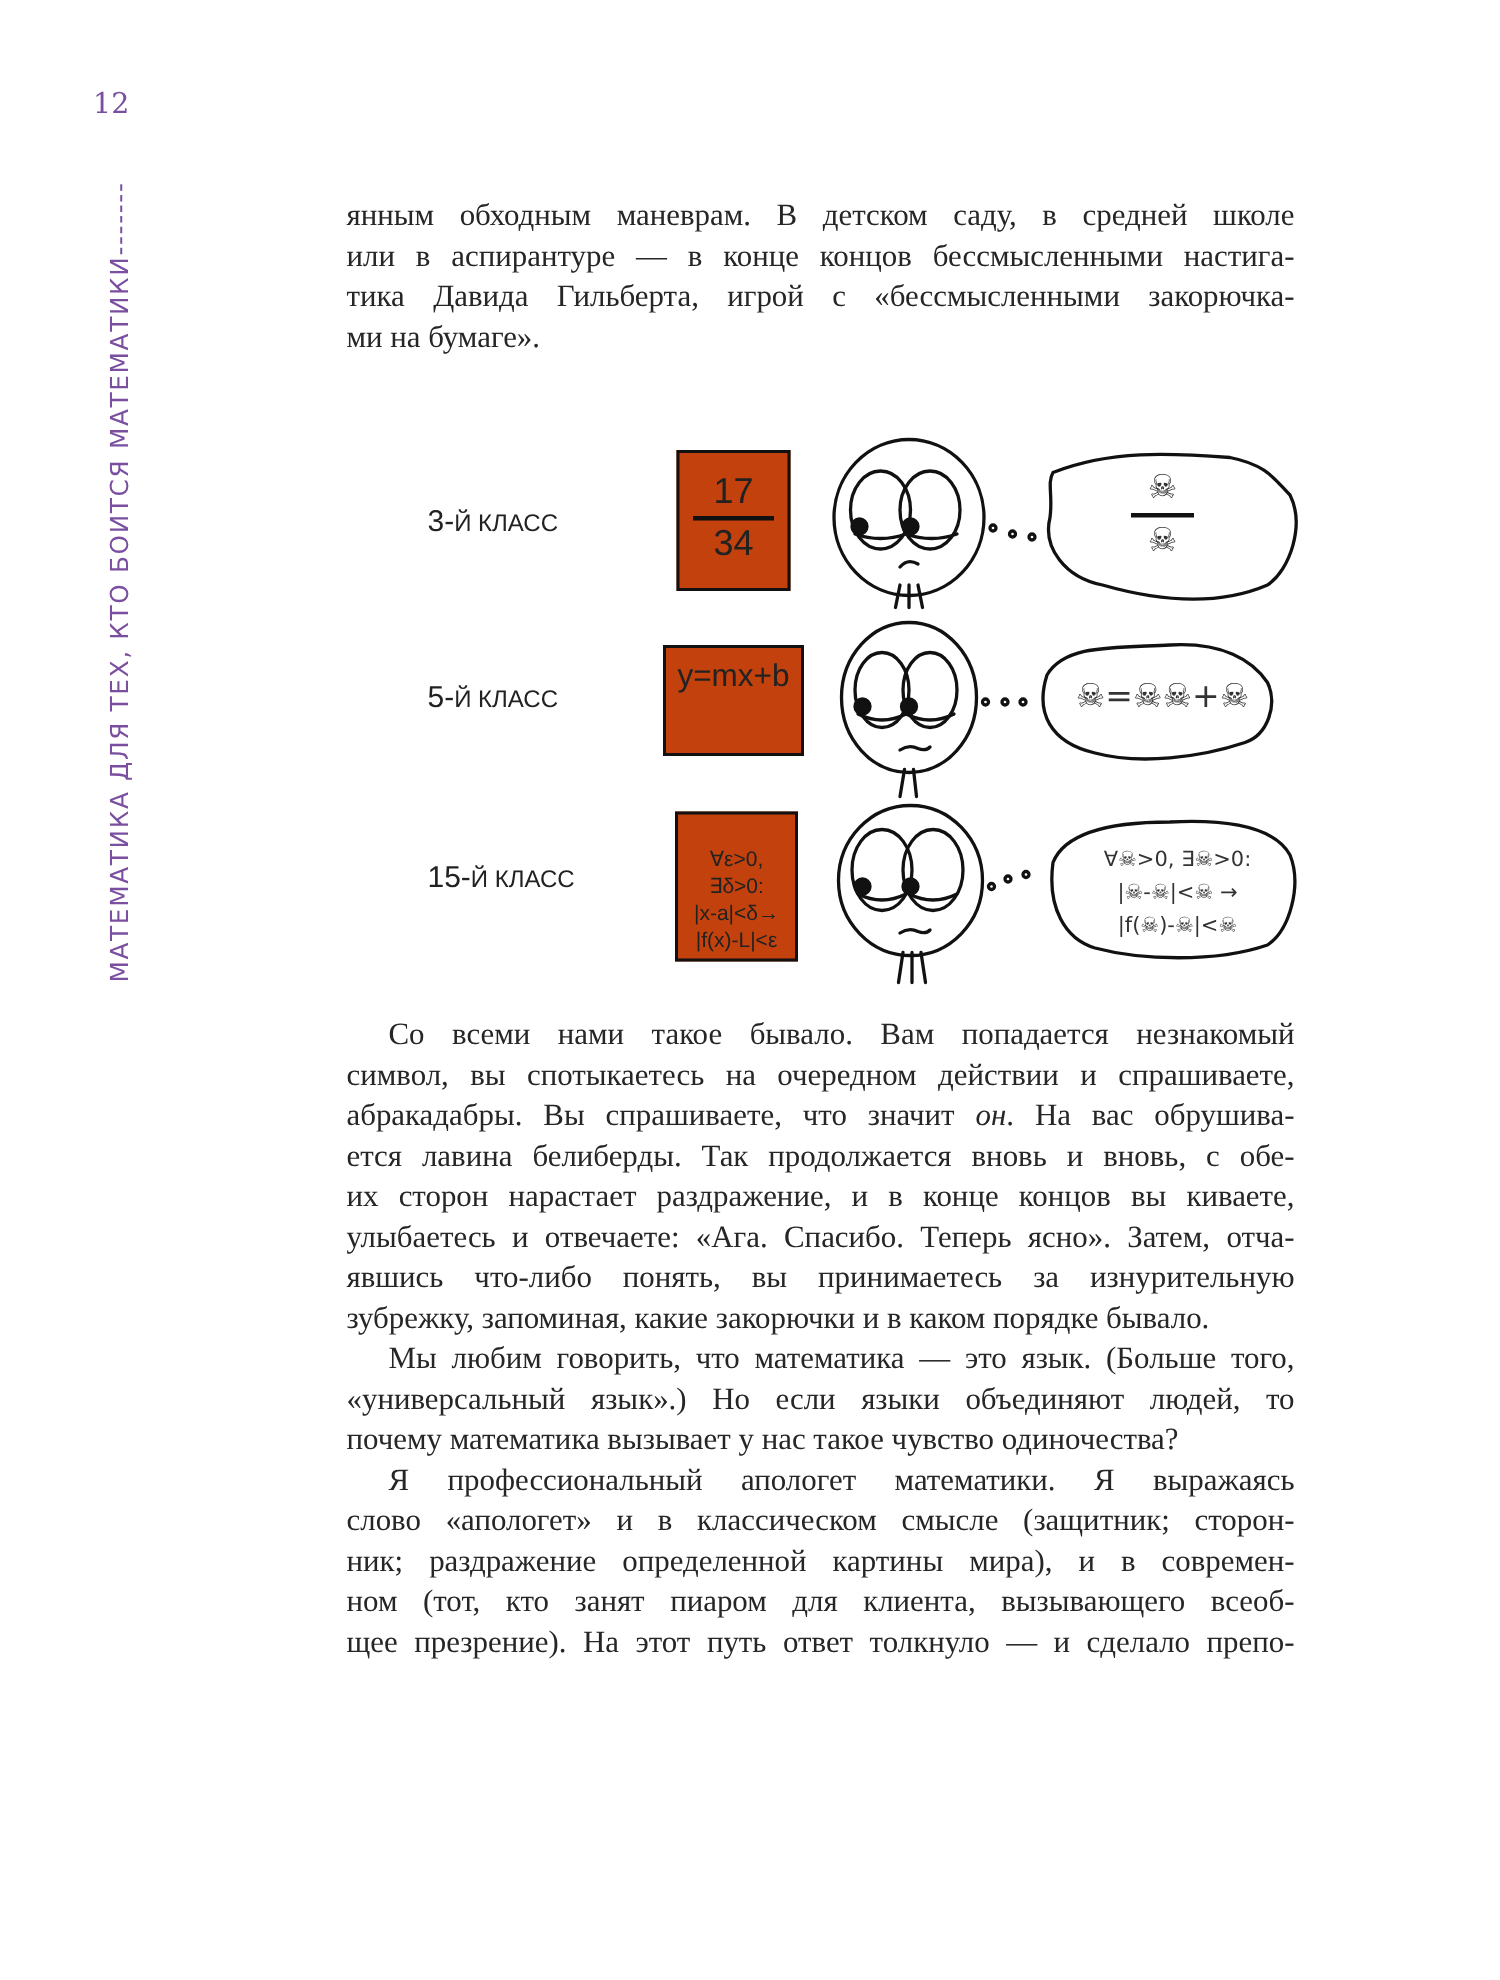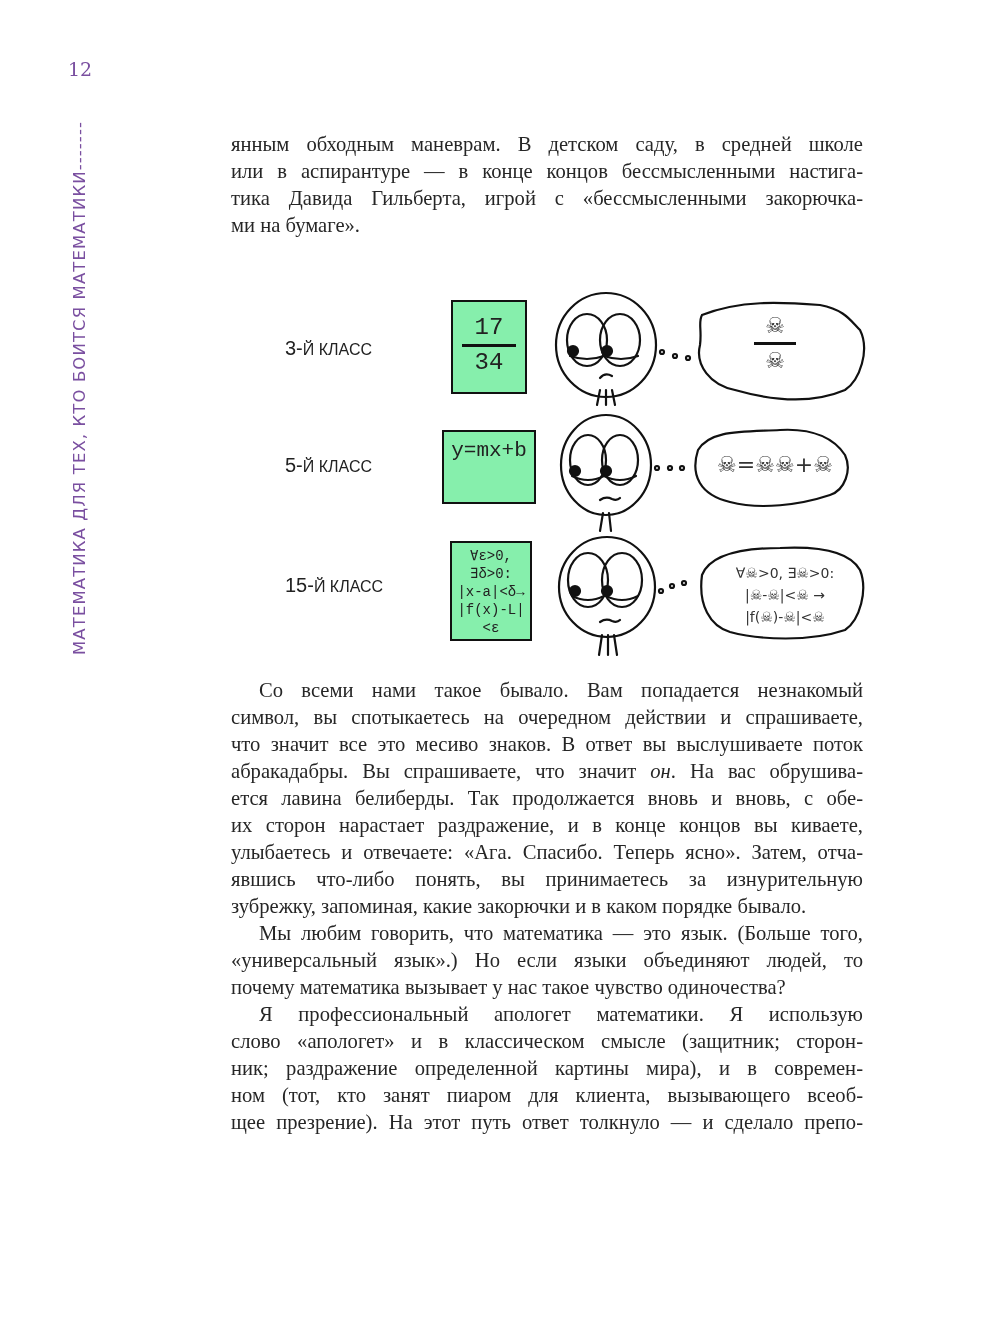--- a/index.html
+++ b/index.html
@@ -1,33 +1,33 @@
 <!DOCTYPE html>
 <html><head>
 <meta charset="utf-8">
 <style>
   html, body { margin:0; padding:0; background:#ffffff; }
   body { width:1000px; height:1320px; position:relative; overflow:hidden; font-family:"DejaVu Serif", serif; color:#2a2a2a; }
-  .page-num { position:absolute; left:62px; top:58px; width:36px; text-align:center; color:#7a4fa0; font-family:"DejaVu Serif", serif; font-size:19px; }
+  .page-num { position:absolute; left:62px; top:58px; width:36px; color:#7a4fa0; font-family:"DejaVu Serif", serif; font-size:19px; }
   .running-head { position:absolute; left:70px; top:655px; transform-origin:0 0; transform:rotate(-90deg); white-space:nowrap; color:#7a4fa0; font-family:"DejaVu Sans", sans-serif; font-size:16.5px; letter-spacing:1.1px; }
   .text-block { position:absolute; left:231px; width:632px; font-family:Liberation Serif, serif; font-size:20.6px; line-height:27px; color:#262626; }
   .line { display:block; white-space:nowrap; text-align:justify; text-align-last:justify; height:27px; }
   .line.last { text-align-last:left; }
   .line.indent { padding-left:28px; }
   .block1 { top:131px; }
   .block2 { top:677px; }
   em { font-style:italic; }
   .figure { position:absolute; left:270px; top:290px; width:600px; height:375px; }
   .grade-label { position:absolute; left:15px; font-family:"Liberation Sans", sans-serif; font-size:20px; color:#222; }
   .grade-label .sc { font-size:16px; }
-  .board { position:absolute; border:2.5px solid #111; background:#86efac; font-family:Liberation Mono, monospace; color:#222; text-align:center; }
+  .board { position:absolute; border:2.5px solid #111; background:#c2410c; font-family:Liberation Sans, sans-serif; color:#222; text-align:center; }
   .frac { position:absolute; left:0; right:0; top:12px; font-size:24px; line-height:28px; }
   .frac .bar { width:54px; height:3px; background:#111; margin:2px auto; }
   .eq { font-size:21px; line-height:26px; padding-top:6px; }
-  .eps { font-size:14px; line-height:18px; padding-top:4px; }
+  .eps { font-size:14px; line-height:18px; padding-top:20px; }
   .cloud-text { position:absolute; font-family:"DejaVu Sans", sans-serif; color:#333; text-align:center; }
   svg { position:absolute; left:0; top:0; }
 </style>
 </head>
 <body>
 
 <div class="page-num">12</div>
 <div class="running-head">МАТЕМАТИКА ДЛЯ ТЕХ, КТО БОИТСЯ МАТЕМАТИКИ-------</div>
 
 <div class="text-block block1">
@@ -121,33 +121,32 @@
     <div>∀☠&gt;0, ∃☠&gt;0:</div>
     <div>|☠-☠|&lt;☠ →</div>
     <div>|f(☠)-☠|&lt;☠</div>
   </div>
 </div>
 
 <div class="text-block block2">
   <div>
     <span class="line indent">Со всеми нами такое бывало. Вам попадается незнакомый</span>
     <span class="line">символ, вы спотыкаетесь на очередном действии и спрашиваете,</span>
-    <span class="line">что значит все это месиво знаков. В ответ вы выслушиваете поток</span>
     <span class="line"><span>абракадабры. Вы спрашиваете, что значит </span><em>он</em><span>. На вас обрушива-</span></span>
     <span class="line">ется лавина белиберды. Так продолжается вновь и вновь, с обе-</span>
     <span class="line">их сторон нарастает раздражение, и в конце концов вы киваете,</span>
     <span class="line">улыбаетесь и отвечаете: «Ага. Спасибо. Теперь ясно». Затем, отча-</span>
     <span class="line">явшись что-либо понять, вы принимаетесь за изнурительную</span>
     <span class="line last">зубрежку, запоминая, какие закорючки и в каком порядке бывало.</span>
   </div>
   <div>
     <span class="line indent">Мы любим говорить, что математика — это язык. (Больше того,</span>
     <span class="line">«универсальный язык».) Но если языки объединяют людей, то</span>
     <span class="line last">почему математика вызывает у нас такое чувство одиночества?</span>
   </div>
   <div>
-    <span class="line indent">Я профессиональный апологет математики. Я использую</span>
+    <span class="line indent">Я профессиональный апологет математики. Я выражаясь</span>
     <span class="line">слово «апологет» и в классическом смысле (защитник; сторон-</span>
     <span class="line">ник; раздражение определенной картины мира), и в современ-</span>
     <span class="line">ном (тот, кто занят пиаром для клиента, вызывающего всеоб-</span>
     <span class="line">щее презрение). На этот путь ответ толкнуло — и сделало препо-</span>
   </div>
 </div>
 
 </body></html>

